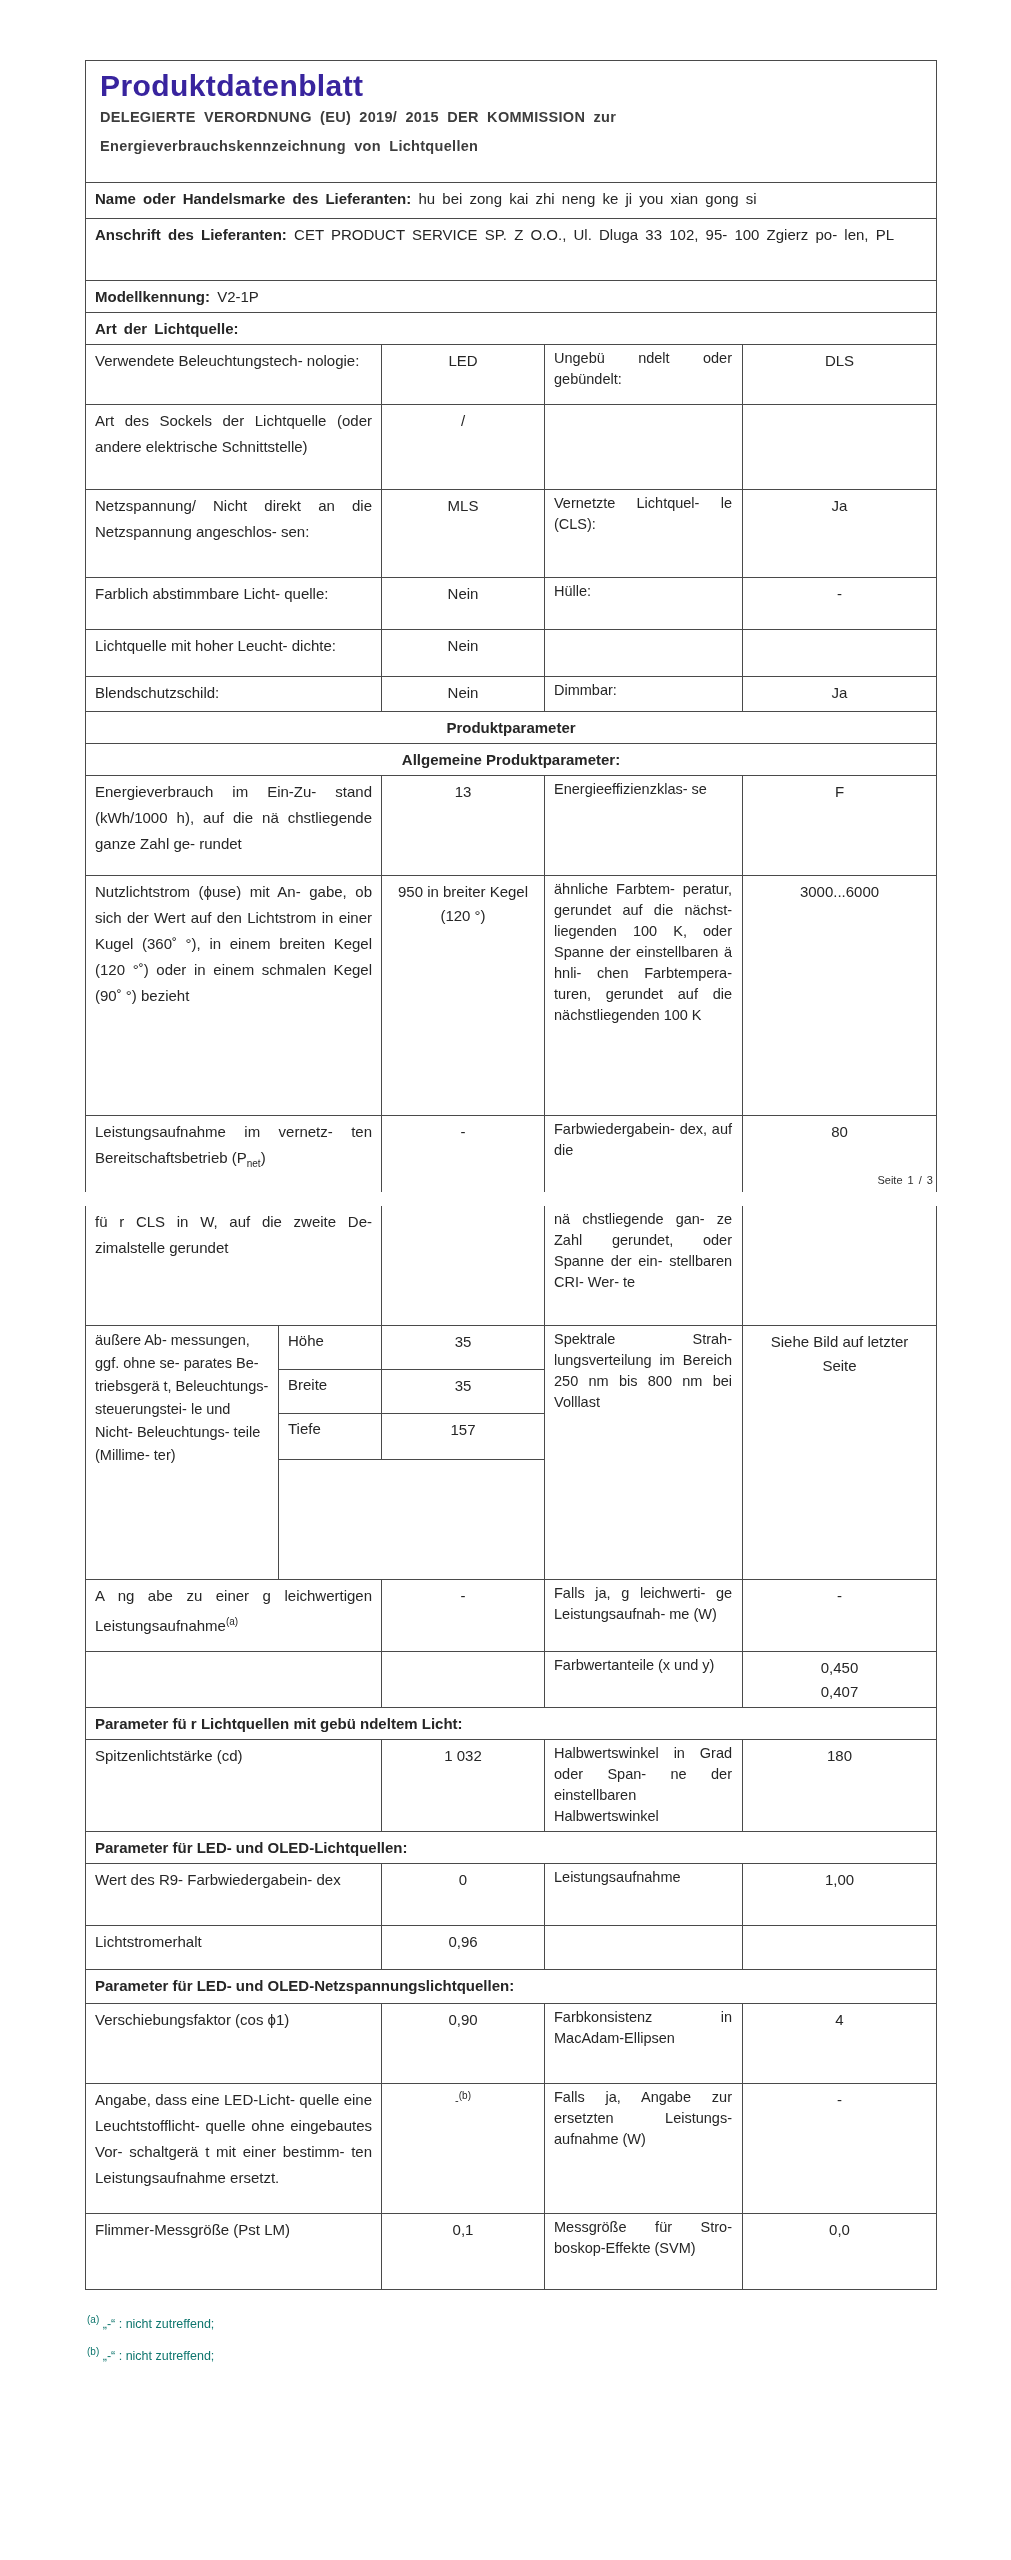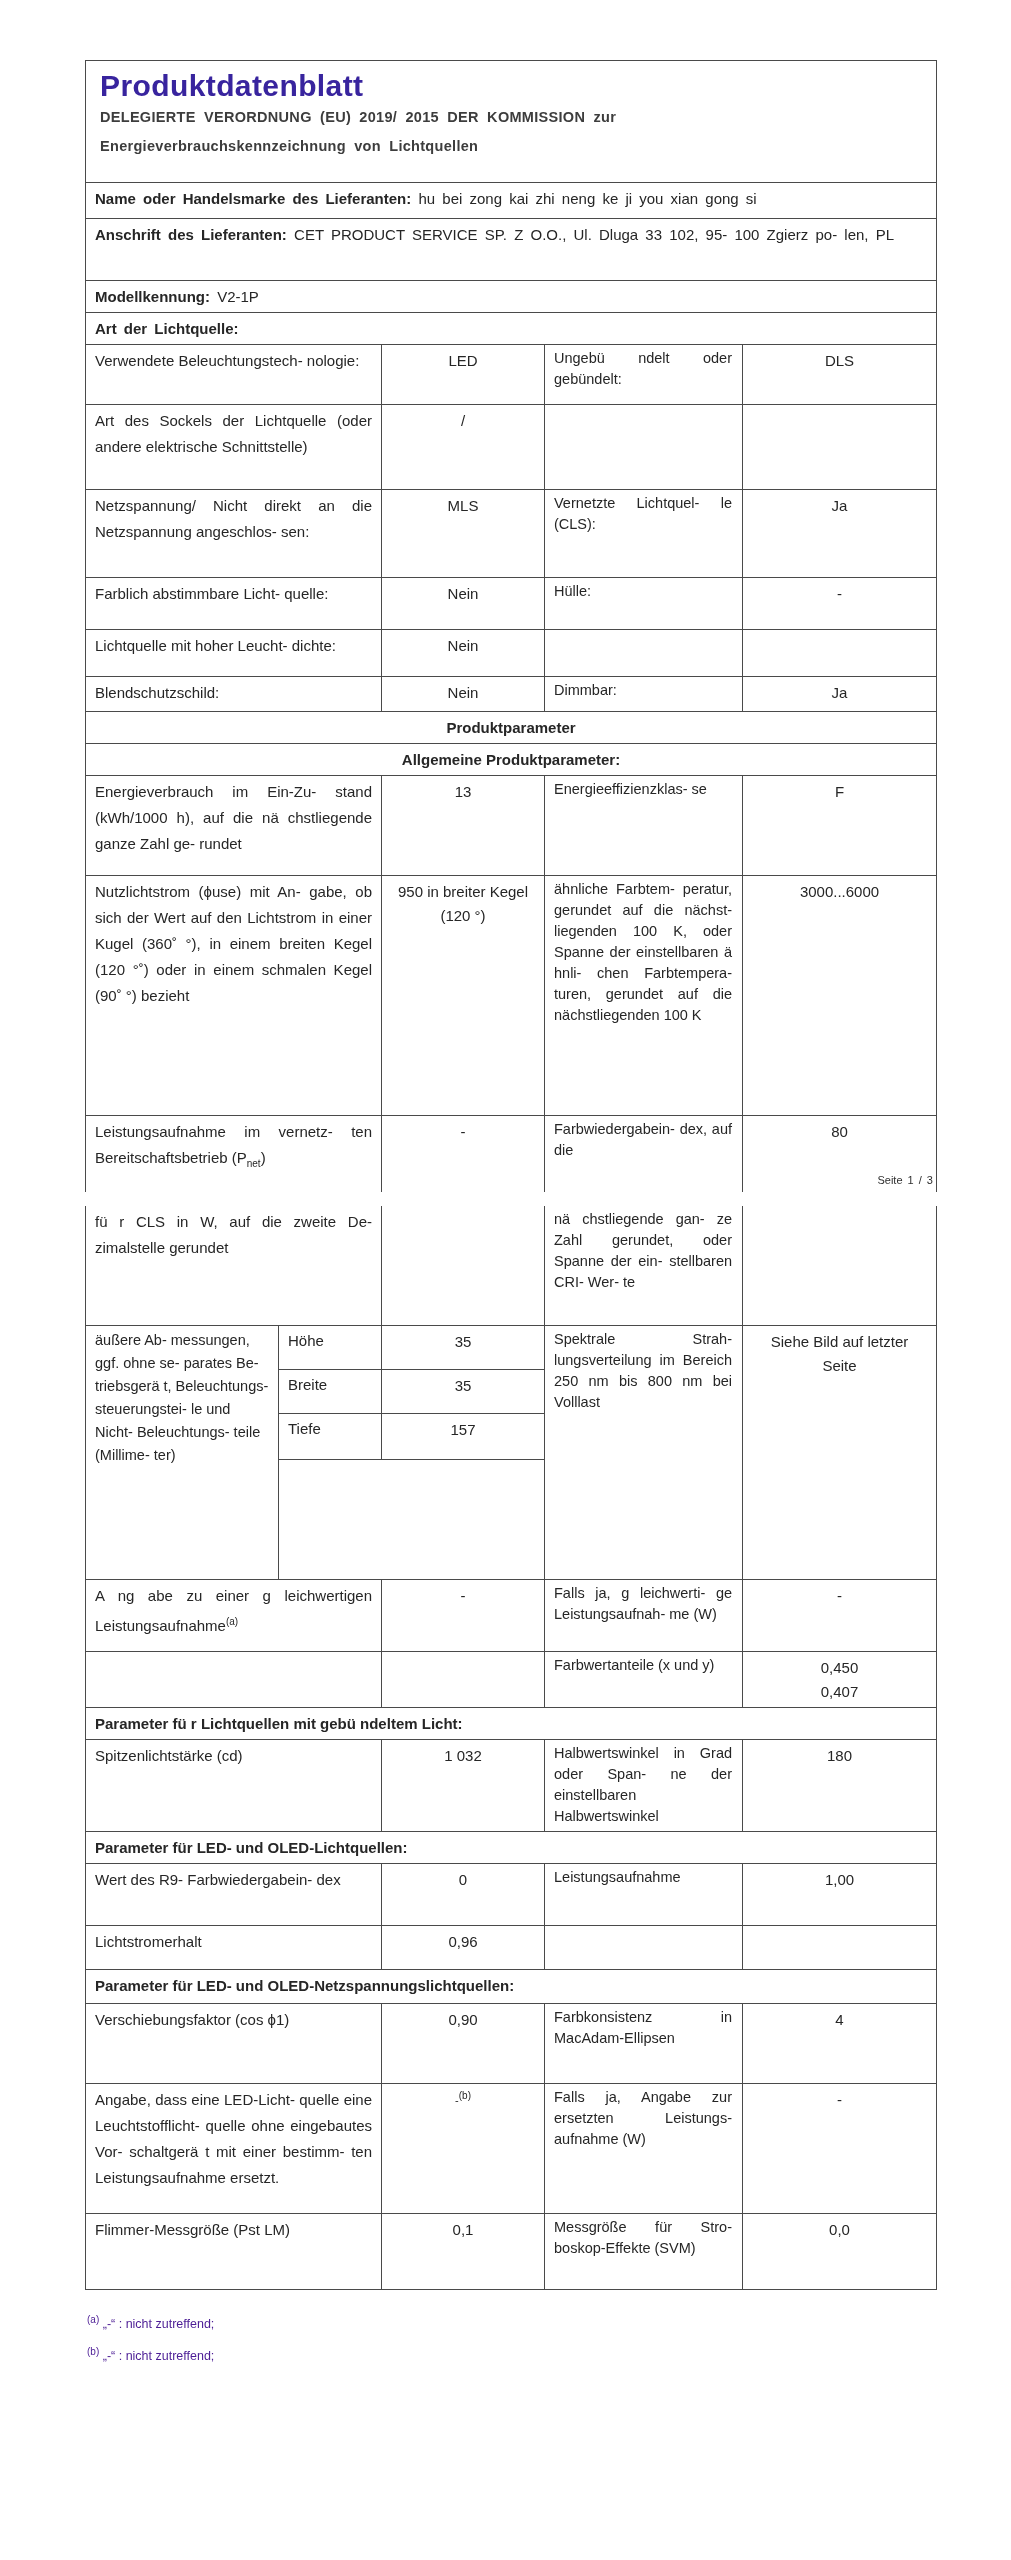--- a/index.html
+++ b/index.html
@@ -28,21 +28,21 @@
   .ph{font-weight:normal;}
   
   tr.cut td{border-bottom:none;}
   .pagefoot{text-align:right;font-size:11px;color:#2f2f2f;margin:-18px 3px 0 0;position:relative;word-spacing:2px;}
   .page2{margin-top:20px;}
   .page2 tr.first td{border-top:none;}
   
   .dlab{font-size:14.5px;line-height:23px;text-align:left;}
   .dsub{line-height:24px;}
   .smallval{font-size:11px;line-height:16px;}
-  .fnotes{margin-top:16px;font-size:12.5px;line-height:27px;color:#4c1d95;padding-left:2px;}
+  .fnotes{margin-top:16px;font-size:12.5px;line-height:27px;color:#0f766e;padding-left:2px;}
   .fnotes sup{font-size:10px;}
 </style>
 </head>
 <body>
 
 <div class="doc">
 
   <table class="page1">
     <colgroup>
       <col style="width:193px">

